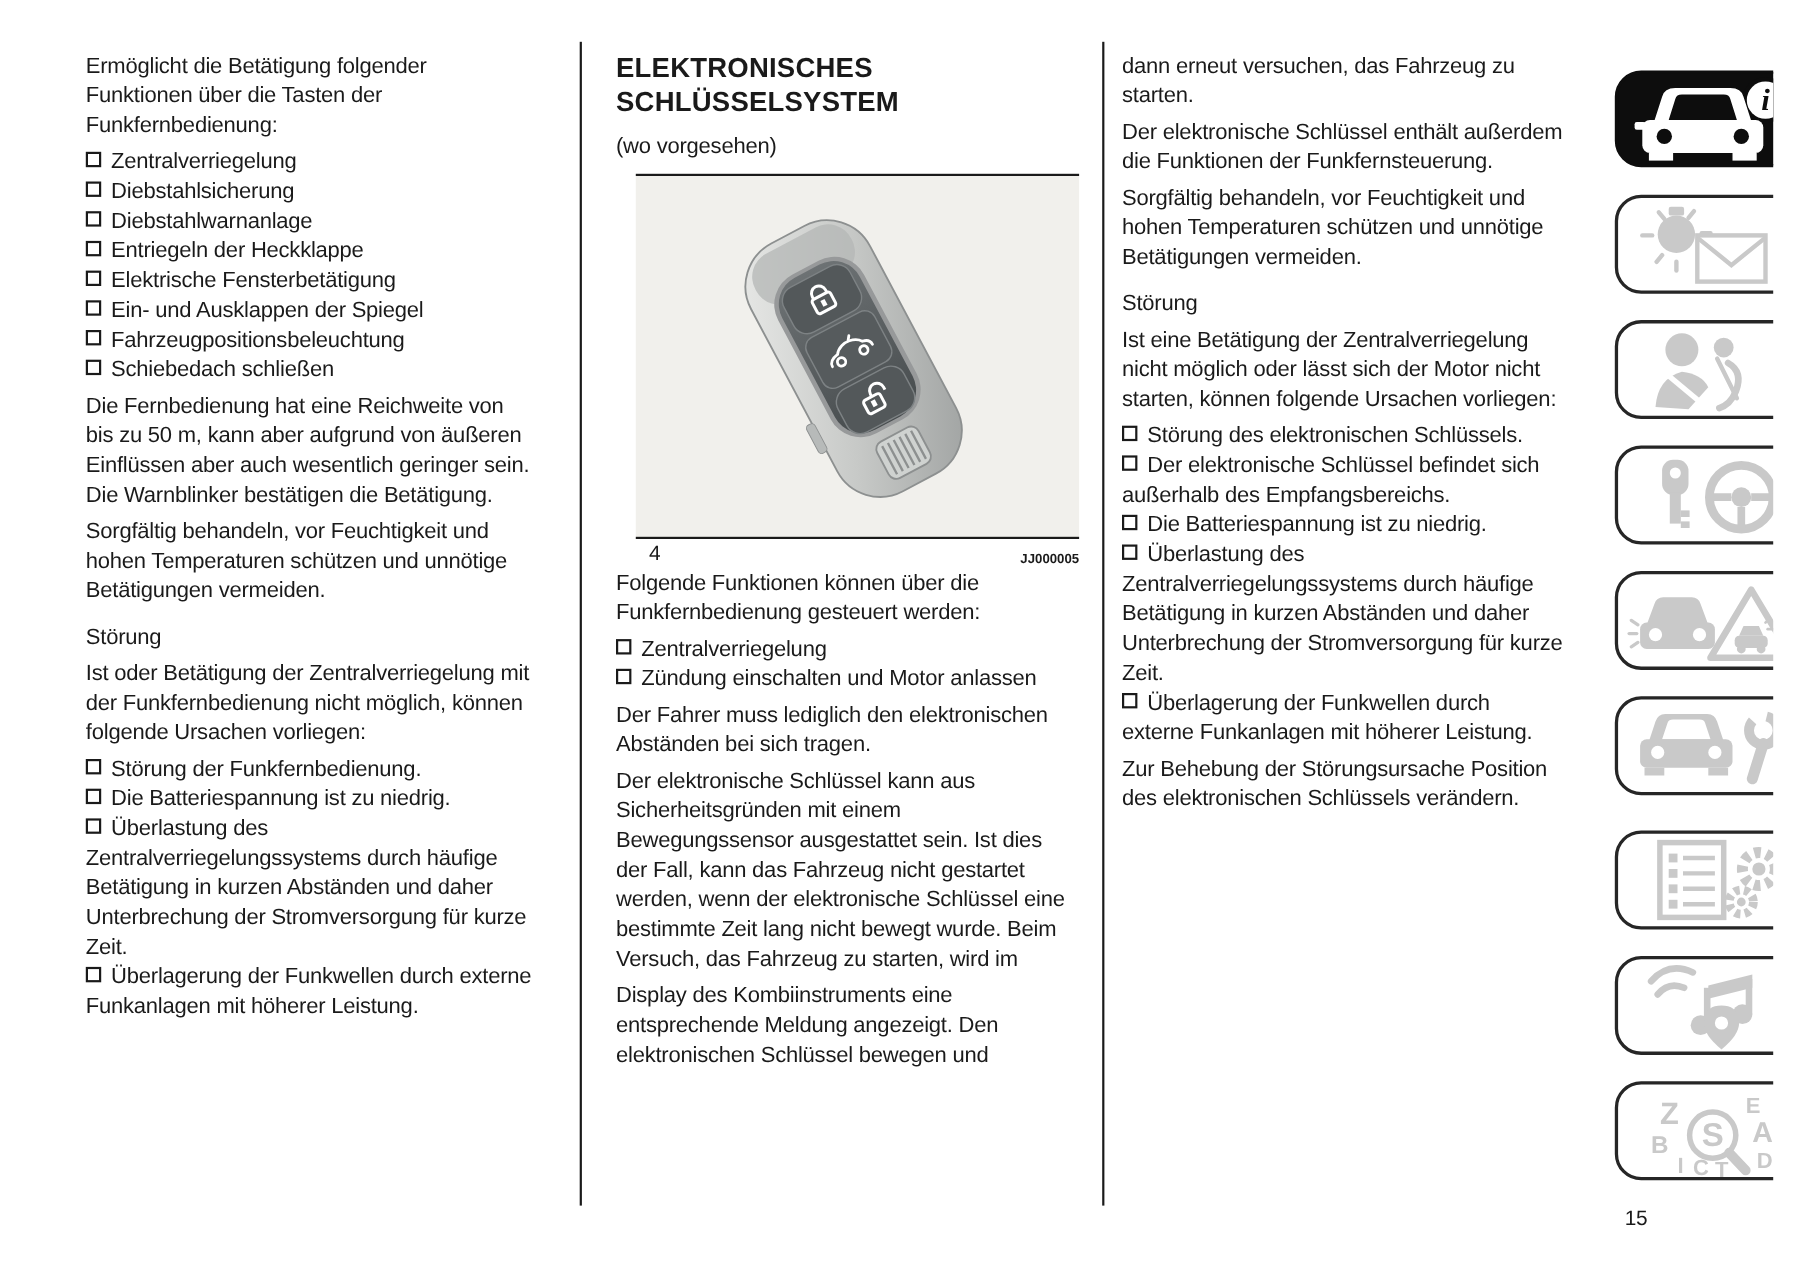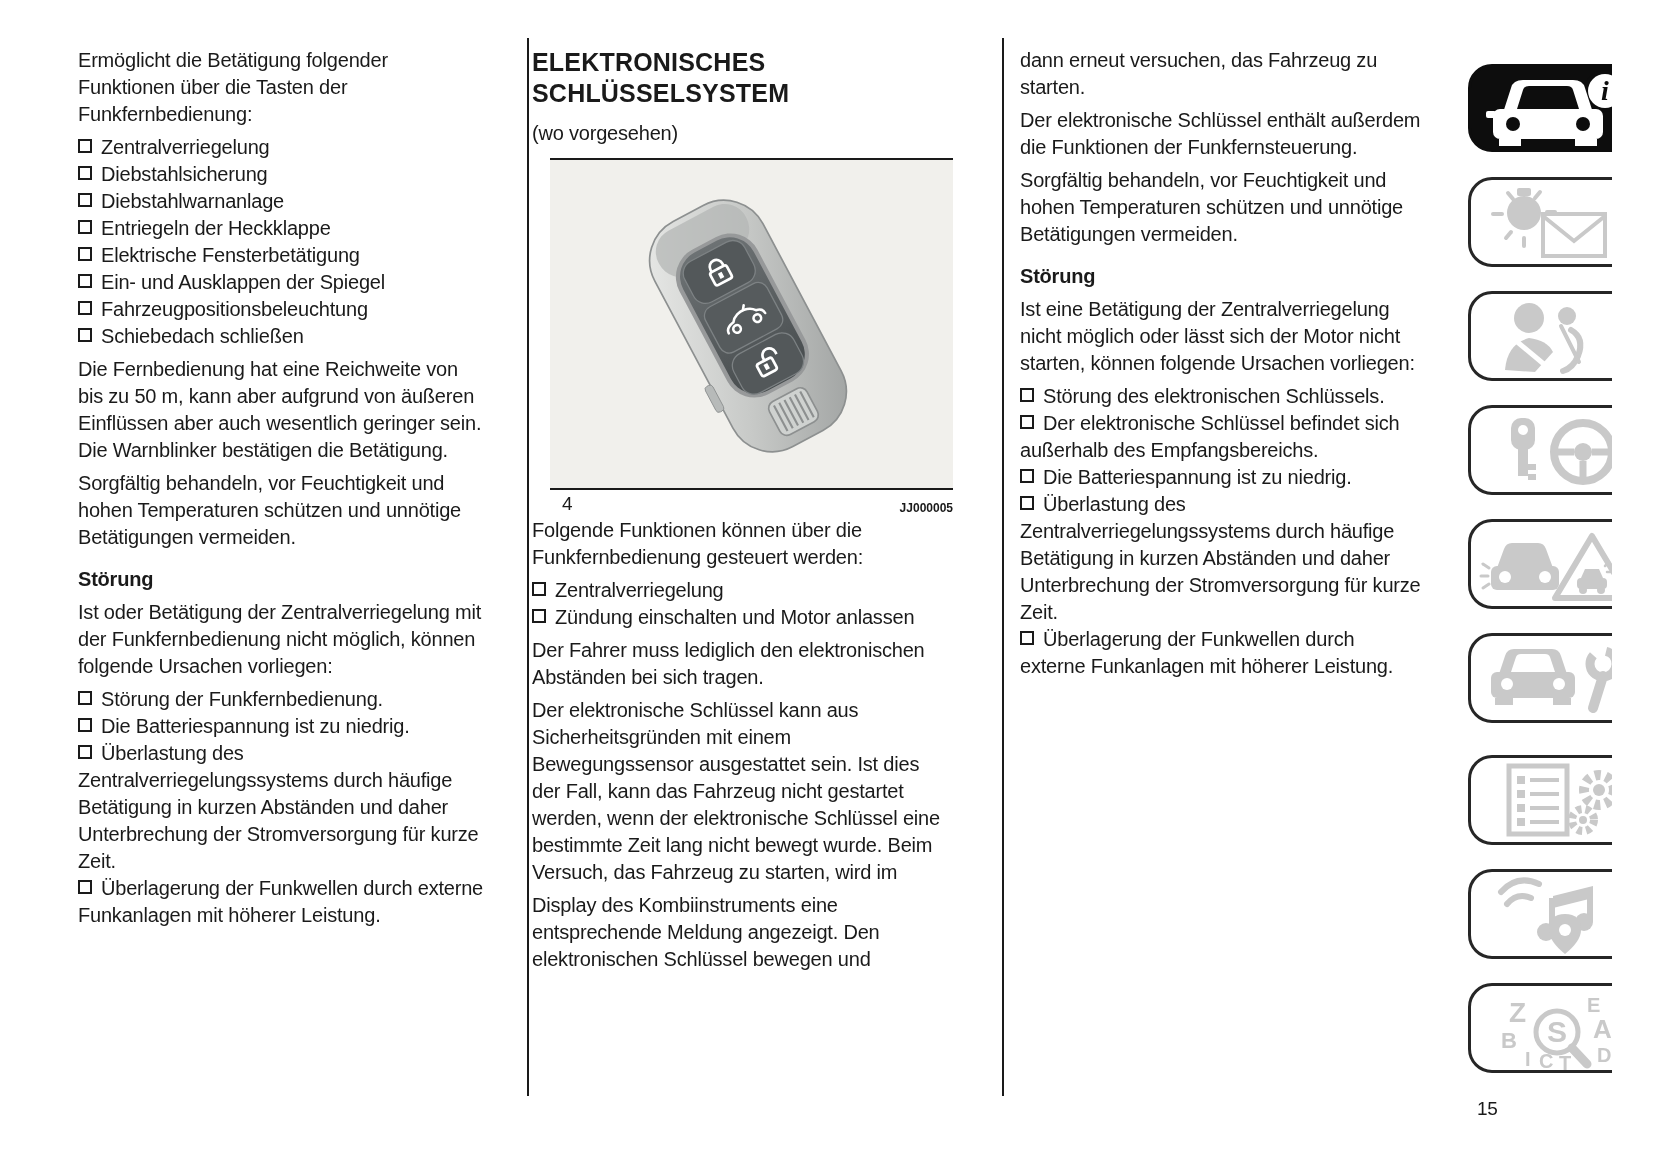--- a/index.html
+++ b/index.html
@@ -2,30 +2,30 @@
 <html><head>
 <meta charset="utf-8">
 <style>
   html,body { margin:0; padding:0; background:#ffffff; }
   .page {
     position:relative; width:1612px; height:1165px; background:#fff;
     overflow:hidden; font-family:"Liberation Sans", sans-serif; color:#1a1a1a;
   }
   .col { position:absolute; top:47px; }
   .col-1 { left:78px;  width:408px; }
-  .col-2 { left:532px; width:418px; }
+  .col-2 { left:560px; width:418px; }
   .col-3 { left:1020px; width:405px; }
 
   .vdiv { position:absolute; top:38px; height:1058px; width:2px; background:#1a1a1a; }
   .vdiv-1 { left:527px; } .vdiv-2 { left:1002px; }
 
   .blk { font-size:20px; line-height:27px; letter-spacing:-0.2px; }
   .para { margin:6px 0; }
   .para:first-child { margin-top:0; }
-  .heading { font-weight:bold; margin:15px 0 4px; }
+  .heading { font-weight:normal; margin:15px 0 4px; }
   .bullet { margin:0; }
   .sq {
     display:inline-block; width:10px; height:10px; border:2px solid #1a1a1a;
     margin-right:9px; transform:translateY(-1px);
   }
 
   .sec-title {
     font-size:25px; line-height:31px; font-weight:bold; letter-spacing:0.2px;
     margin:0 0 13px 0;
   }
@@ -160,20 +160,21 @@
       <div class="blk para">dann erneut versuchen, das Fahrzeug zu starten.</div>
       <div class="blk para">Der elektronische Schlüssel enthält außerdem die Funktionen der Funkfernsteuerung.</div>
       <div class="blk para">Sorgfältig behandeln, vor Feuchtigkeit und hohen Temperaturen schützen und unnötige Betätigungen vermeiden.</div>
       <div class="blk heading">Störung</div>
       <div class="blk para">Ist eine Betätigung der Zentralverriegelung nicht möglich oder lässt sich der Motor nicht starten, können folgende Ursachen vorliegen:</div>
       <div class="blk bullet"><span class="sq"></span>Störung des elektronischen Schlüssels.</div>
       <div class="blk bullet"><span class="sq"></span>Der elektronische Schlüssel befindet sich außerhalb des Empfangsbereichs.</div>
       <div class="blk bullet"><span class="sq"></span>Die Batteriespannung ist zu niedrig.</div>
       <div class="blk bullet"><span class="sq"></span>Überlastung des Zentralverriegelungssystems durch häufige Betätigung in kurzen Abständen und daher Unterbrechung der Stromversorgung für kurze Zeit.</div>
       <div class="blk bullet"><span class="sq"></span>Überlagerung der Funkwellen durch externe Funkanlagen mit höherer Leistung.</div>
+      <div class="blk para">Zur Behebung der Störungsursache Position des elektronischen Schlüssels verändern.</div>
     </div>
 
   <div>
 
     <div class="nav-box dark" style="top:64px;height:88px;">
       <svg width="202" height="82" viewBox="0 0 202 82">
         <circle cx="134" cy="24" r="21" fill="#0d0d0d"></circle>
         <path d="M30 52 L40 21 Q42 13 52 13 H102 Q112 13 114 21 L124 52 Z" fill="#fff"></path>
         <path d="M46 42 L52 23 Q53 19 58 19 H96 Q101 19 102 23 L108 42 Z" fill="#0d0d0d"></path>
         <rect x="22" y="42" width="110" height="30" rx="7" fill="#fff"></rect>

